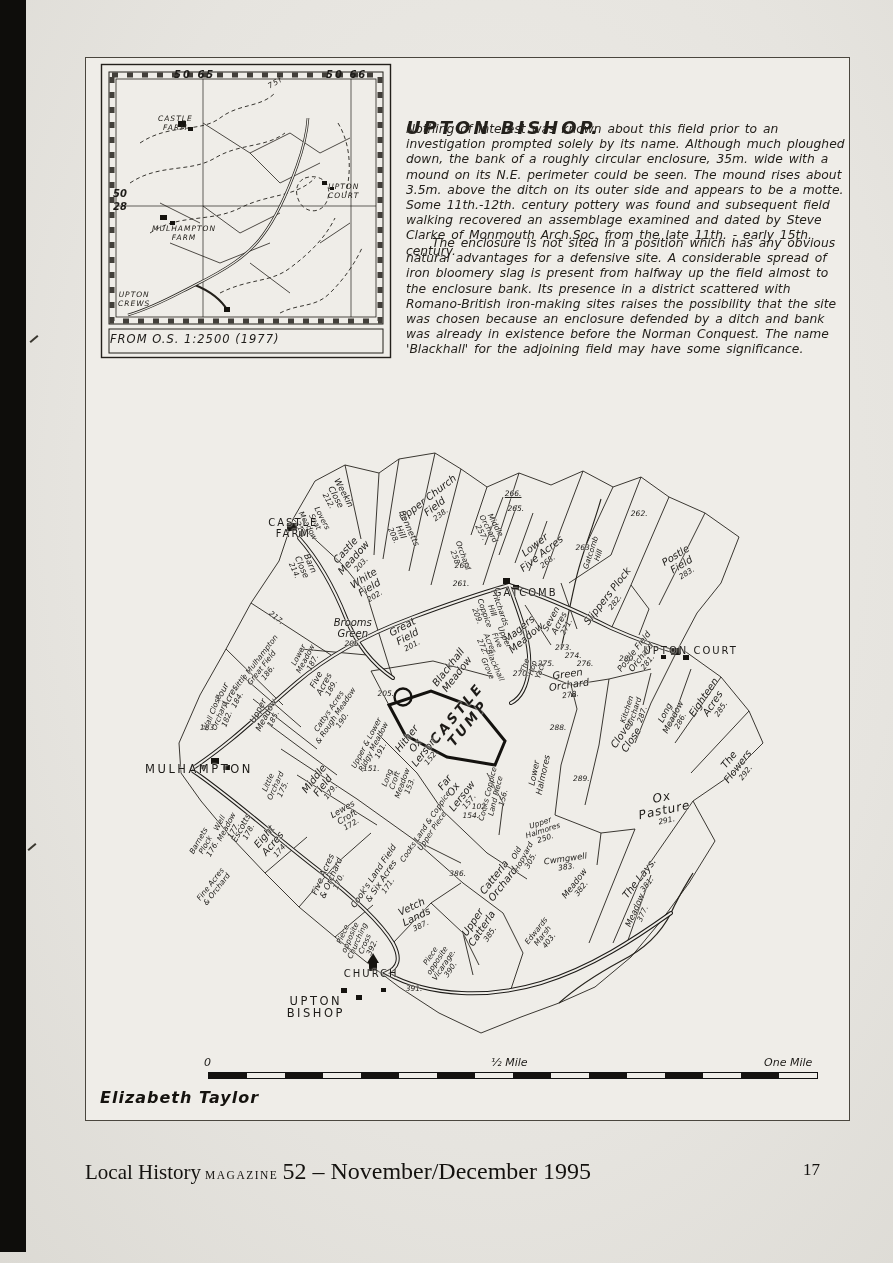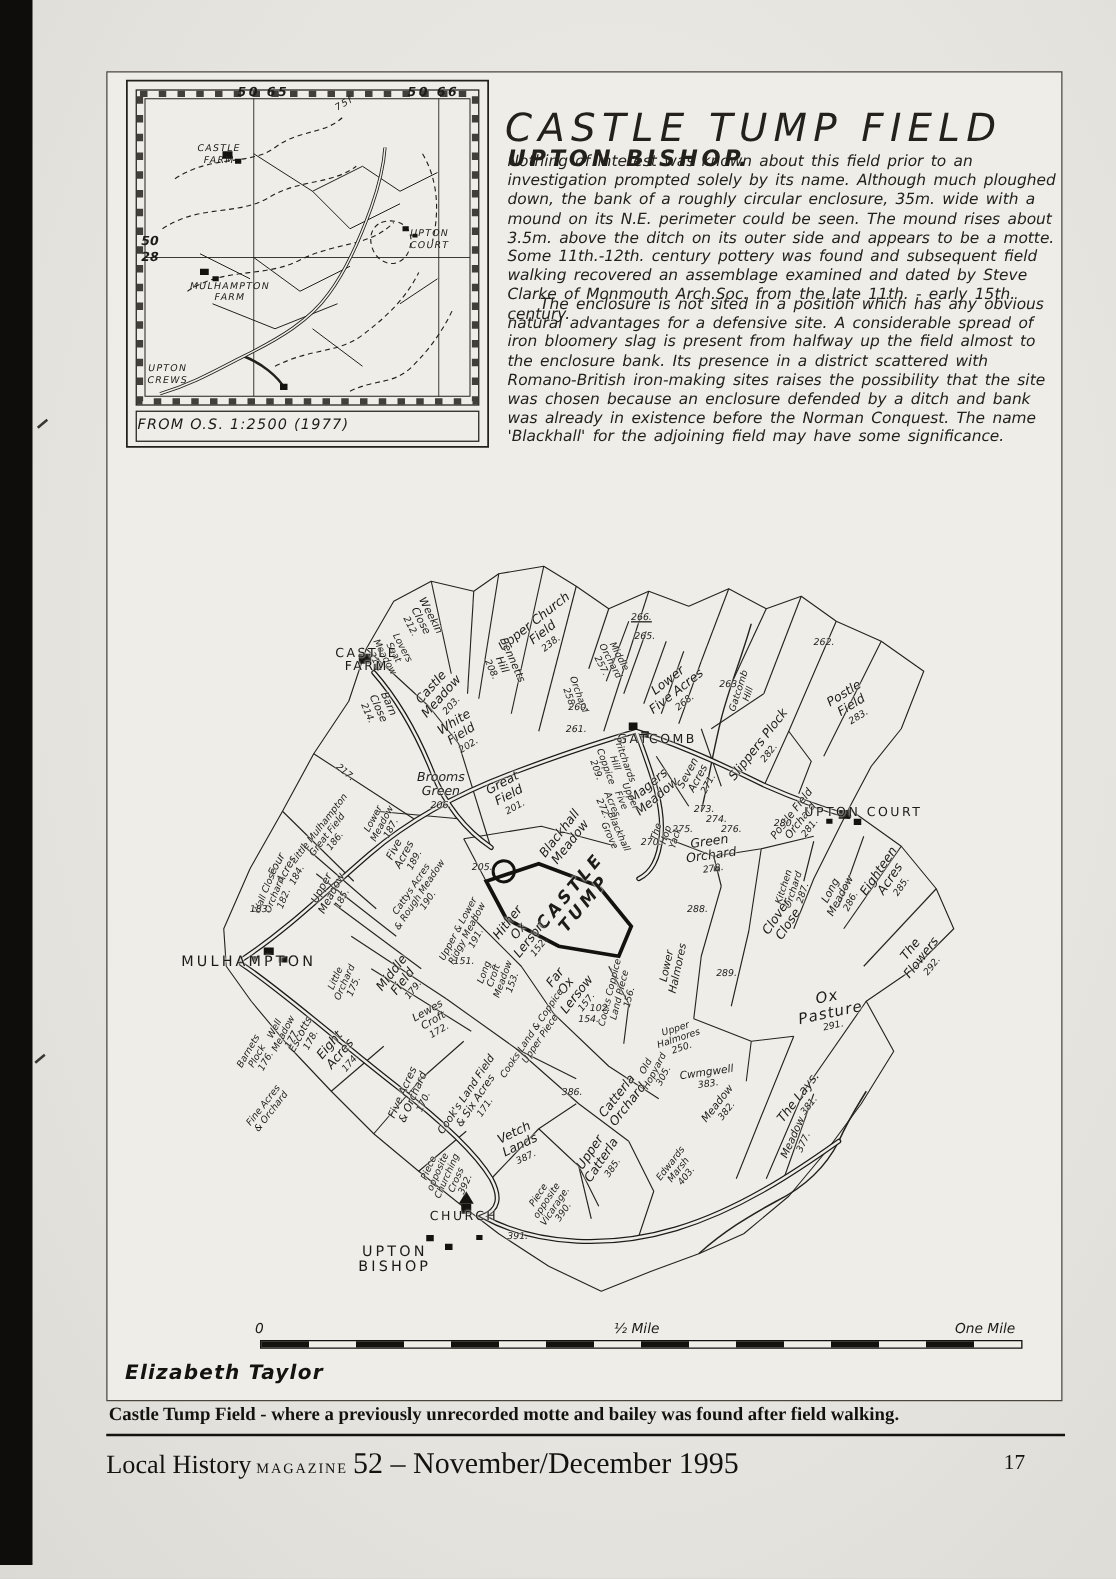--- a/index.html
+++ b/index.html
@@ -115,37 +115,36 @@
         <g fill="#15130f">
           <rect x="78" y="58" width="8" height="6"></rect>
             <rect x="88" y="64" width="5" height="4"></rect>
           <rect x="222" y="118" width="5" height="4"></rect>
             <rect x="230" y="124" width="4" height="3"></rect>
           <rect x="60" y="152" width="7" height="5"></rect>
             <rect x="70" y="158" width="5" height="4"></rect>
           <rect x="124" y="244" width="6" height="5"></rect>
         </g>
       </svg>
-      <span class="ins-grid" style="left:90px;top:6px;">50 65</span>
+      <span class="ins-grid" style="left:74px;top:6px;">50 65</span>
       <span class="ins-grid" style="left:226px;top:6px;">50 66</span>
       <span class="ins-grid" style="left:13px;top:125px;letter-spacing:0;">50</span>
       <span class="ins-grid" style="left:13px;top:138px;letter-spacing:0;">28</span>
       <span class="ins-label" style="left:58px;top:52px;">CASTLE
 FARM</span>
       <span class="ins-label" style="left:228px;top:120px;">UPTON
 COURT</span>
       <span class="ins-label" style="left:52px;top:162px;">MULHAMPTON
 FARM</span>
       <span class="ins-label" style="left:18px;top:228px;">UPTON
 CREWS</span>
       <span class="ins-label" style="left:168px;top:16px;transform:rotate(-30deg);">75f</span>
       <span class="ins-caption">FROM O.S. 1:2500 (1977)</span>
     </div>
 
-    <h1 class="hand title">CASTLE TUMP FIELD</h1>
     <h2 class="hand subtitle">UPTON BISHOP.</h2>
     <div class="hand para para1">Nothing of interest was known about this field prior to an investigation prompted solely by its name. Although much ploughed down, the bank of a roughly circular enclosure, 35m. wide with a mound on its N.E. perimeter could be seen. The mound rises about 3.5m. above the ditch on its outer side and appears to be a motte. Some 11th.-12th. century pottery was found and subsequent field walking recovered an assemblage examined and dated by Steve Clarke of Monmouth Arch.Soc. from the late 11th. - early 15th. century.</div>
     <div class="hand para para2">The enclosure is not sited in a position which has any obvious natural advantages for a defensive site. A considerable spread of iron bloomery slag is present from halfway up the field almost to the enclosure bank. Its presence in a district scattered with Romano-British iron-making sites raises the possibility that the site was chosen because an enclosure defended by a ditch and bank was already in existence before the Norman Conquest. The name 'Blackhall' for the adjoining field may have some significance.</div>
     <div class="hand citation">
     </div>
 
     <div class="fieldmap">
       <svg width="660" height="625" viewBox="0 0 660 625">
         <g fill="none" stroke="#26231d" stroke-width="0.9" stroke-linejoin="round">
 
@@ -264,21 +263,21 @@
 Close</span><span class="fn">214.</span></span>
           <span class="flabel c-m" style="left: 33.6%; top: 18.2%; transform: translate(-50%, -50%) rotate(-48deg);"><span class="ft">Castle
 Meadow</span><span class="fn">203.</span></span>
           <span class="flabel c-s" style="left: 40.9%; top: 14.2%; transform: translate(-50%, -50%) rotate(66deg);"><span class="ft">Bennetts
 Hill</span><span class="fn">208.</span></span>
           <span class="flabel c-xs" style="left: 54.1%; top: 13.8%; transform: translate(-50%, -50%) rotate(62deg);"><span class="ft">Middle
 Orchard</span><span class="fn">257.</span></span>
           <span class="flabel c-xs" style="left: 49.7%; top: 18.2%; transform: translate(-50%, -50%) rotate(70deg);"><span class="ft">Orchard</span><span class="fn">258.</span></span>
           <span class="flabel c-num" style="left: 57.9%; top: 8.2%; transform: translate(-50%, -50%) rotate(0deg); text-decoration: underline;"><span class="fn">266.</span></span>
           <span class="flabel c-num" style="left: 58.3%; top: 10.6%; transform: translate(-50%, -50%) rotate(0deg);"><span class="fn">265.</span></span>
-          <span class="flabel c-num" style="left: 77%; top: 11.4%; transform: translate(-50%, -50%) rotate(0deg); margin-left: 20px;"><span class="fn">262.</span></span>
+          <span class="flabel c-num" style="left: 77%; top: 11.4%; transform: translate(-50%, -50%) rotate(0deg);"><span class="fn">262.</span></span>
           <span class="flabel c-m" style="left: 83.3%; top: 19.4%; transform: translate(-50%, -50%) rotate(-32deg);"><span class="ft">Postle
 Field</span><span class="fn">283.</span></span>
           <span class="flabel c-m" style="left: 62.1%; top: 17.6%; transform: translate(-50%, -50%) rotate(-38deg);"><span class="ft">Lower
 Five Acres</span><span class="fn">268.</span></span>
           <span class="flabel c-num" style="left: 68.6%; top: 16.8%; transform: translate(-50%, -50%) rotate(0deg);"><span class="fn">263.</span></span>
           <span class="flabel c-xs" style="left: 70.3%; top: 17.8%; transform: translate(-50%, -50%) rotate(-72deg);"><span class="ft">Gatcomb
 Hill</span></span>
           <span class="flabel c-m" style="left: 72.7%; top: 25%; transform: translate(-50%, -50%) rotate(-52deg);"><span class="ft">Slippers Plock</span><span class="fn">282.</span></span>
           <span class="flabel c-m" style="left: 36.1%; top: 23%; transform: translate(-50%, -50%) rotate(-32deg);"><span class="ft">White
 Field</span><span class="fn">202.</span></span>
@@ -420,21 +419,20 @@
         </div>
     </div>
 
     <span class="scale-label" style="left:118px;top:998px;">0</span>
     <span class="scale-label" style="left:405px;top:998px;">½ Mile</span>
     <span class="scale-label" style="left:678px;top:998px;">One Mile</span>
     <div class="scalebar"></div>
     <span class="sig">Elizabeth Taylor</span>
   </div>
 
-  <div class="photo-caption">Castle Tump Field - where a previously unrecorded motte and bailey was found after field walking.</div>
 
   <div class="footer">
     <span class="f-name">Local History</span>
     <span class="f-mag">MAGAZINE</span>
     <span class="f-issue">52 – November/December 1995</span>
     <span class="f-page">17</span>
   </div>
 
 </div>
 

